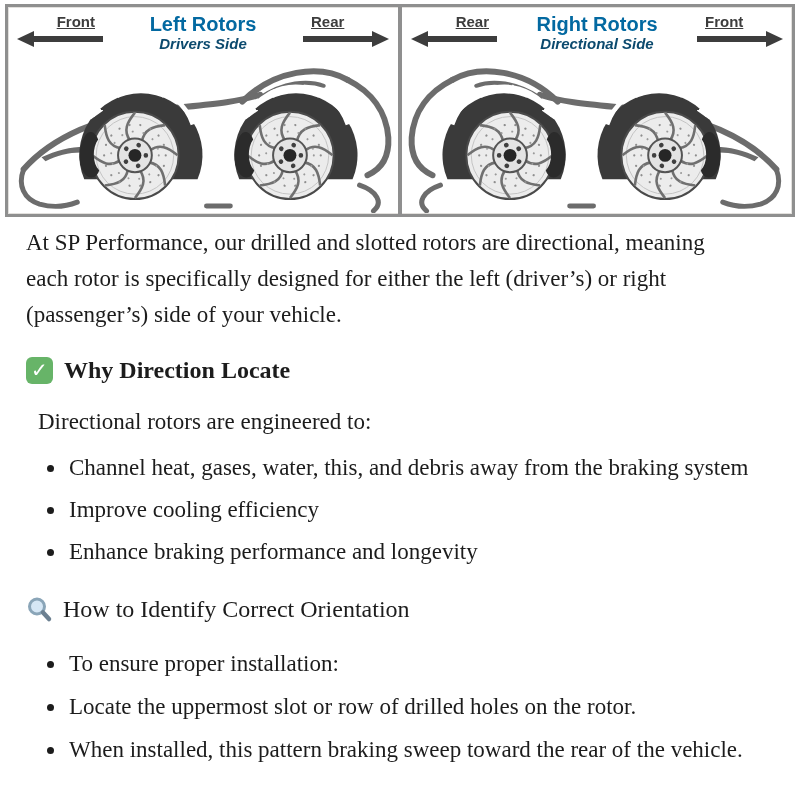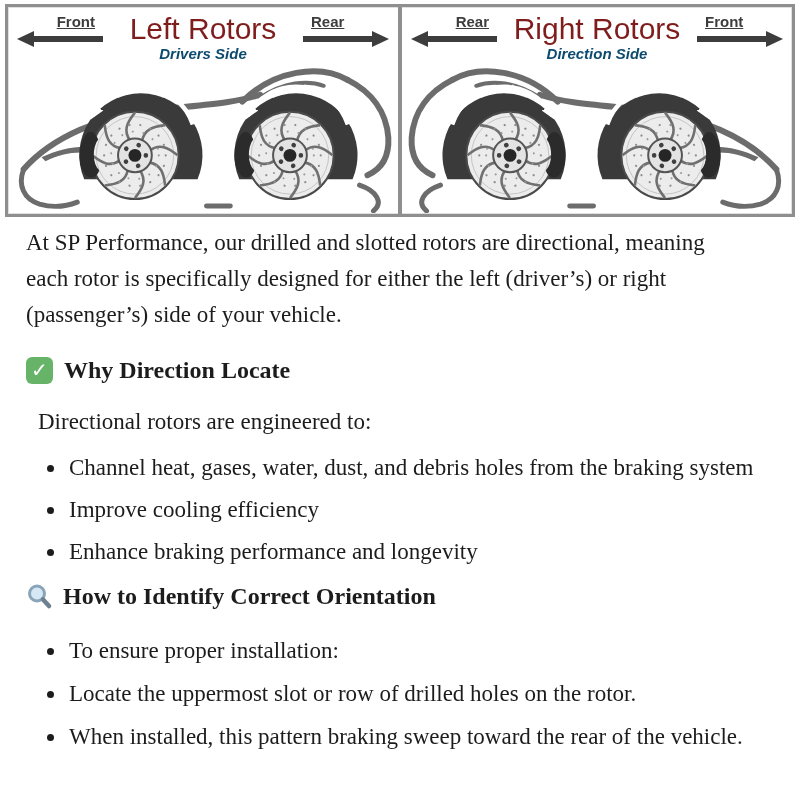--- a/index.html
+++ b/index.html
@@ -21,21 +21,21 @@
   .dir.to-left  .dir-label { align-self:flex-end; padding-right:8px; }
   .dir.to-right .dir-label { align-self:flex-start; padding-left:8px; }
   .arrow { display:flex; align-items:center; margin-top:0; height:16px; }
   .shaft { flex:1; height:6px; background:#3d3d3d; }
   .head-l { width:0; height:0; border-top:8px solid transparent;
             border-bottom:8px solid transparent; border-right:17px solid #3d3d3d; }
   .head-r { width:0; height:0; border-top:8px solid transparent;
             border-bottom:8px solid transparent; border-left:17px solid #3d3d3d; }
 
   .titles { flex:1; text-align:center; }
-  .panel-title { font-size:30px; font-weight:normal; line-height:1; color:#7f1d1d; }
+  .panel-title { font-size:20px; font-weight:bold; line-height:1; color:#0369a1; }
   .panel-subtitle { font-size:15px; font-weight:bold; font-style:italic;
                     color:#0c4a6e; margin-top:1px; }
 
   .car-svg { width:100%; height:159px; display:block; }
   .body-line { stroke:#6c6c6c; fill:none; stroke-linecap:round; }
   .w6 { stroke-width:6; } .w5 { stroke-width:5; } .w4 { stroke-width:4; }
   .rot-arrow { stroke:#ffffff; stroke-width:4.5; fill:none; }
   .rot-text { fill:#ffffff; font-family:"Liberation Sans", sans-serif;
               font-weight:bold; font-size:11px; letter-spacing:0.5px; }
 
@@ -45,21 +45,21 @@
   .sec-h2 { display:flex; align-items:center; gap:11px;
             font-size:24px; font-weight:bold; margin:24px 0 0; }
   .check-icon { width:27px; height:27px; border-radius:6px; background:#67b468;
                 color:#fff; display:inline-flex; align-items:center; justify-content:center;
                 font-family:"DejaVu Sans", sans-serif; font-size:20px; font-weight:bold;
                 flex:0 0 auto; }
   .lead { font-size:23px; margin:25px 12px 0; }
   .blist { margin:16px 0 0; padding-left:41px; max-width:702px; list-style:disc; }
   .blist li { font-size:23px; line-height:1.52; margin-bottom:7px; padding-left:2px; }
   .sec-h3 { display:flex; align-items:center; gap:10px;
-            font-size:24px; font-weight:bold; margin:14px 0 0; }
+            font-size:24px; font-weight:normal; margin:27px 0 0; }
   .mag-icon { flex:0 0 auto; }
   .blist.second { margin-top:24px; }
   .blist.second li { margin-bottom:8px; }
 </style>
 </head>
 <body>
 
 <svg width="0" height="0" style="position:absolute" aria-hidden="true">
   <defs>
     <marker id="ah" viewBox="0 0 10 10" refX="7" refY="5" markerWidth="3.1" markerHeight="3.1" orient="auto-start-reverse">
@@ -154,21 +154,21 @@
       <div class="panel-header">
         <div class="dir to-left">
           <span class="dir-label">Rear</span>
           <span class="arrow">
               <i class="head-l"></i>
               <i class="shaft"></i>
             </span>
         </div>
         <div class="titles">
           <div class="panel-title">Right Rotors</div>
-          <div class="panel-subtitle">Direction Side</div>
+          <div class="panel-subtitle">Directional Side</div>
         </div>
         <div class="dir to-right">
           <span class="dir-label">Front</span>
           <span class="arrow">
               <i class="shaft"></i>
               <i class="head-r"></i>
             </span>
         </div>
       </div>
       <svg class="car-svg" viewBox="0 0 389 160">
@@ -189,21 +189,21 @@
     <p class="intro">At SP Performance, our drilled and slotted rotors are directional, meaning each rotor is specifically designed for either the left (driver’s) or right (passenger’s) side of your vehicle.</p>
 
     <h2 class="sec-h2">
       <span class="check-icon">✓</span>
       <span>Why Direction Locate</span>
     </h2>
 
     <p class="lead">Directional rotors are engineered to:</p>
 
     <ul class="blist">
-      <li>Channel heat, gases, water, dust, and debris holes from the braking system</li>
+      <li>Channel heat, gases, water, this, and debris away from the braking system</li>
       <li>Improve cooling efficiency</li>
       <li>Enhance braking performance and longevity</li>
     </ul>
 
     <h3 class="sec-h3">
       <svg class="mag-icon" width="27" height="27" viewBox="0 0 27 27">
         <circle cx="11" cy="10.5" r="7.5" fill="#d6e7f5" stroke="#8aa5b8" stroke-width="3"></circle>
         <line x1="17" y1="16.5" x2="23" y2="23" stroke="#6c8091" stroke-width="4.5" stroke-linecap="round"></line>
       </svg>
       <span>How to Identify Correct Orientation</span>

